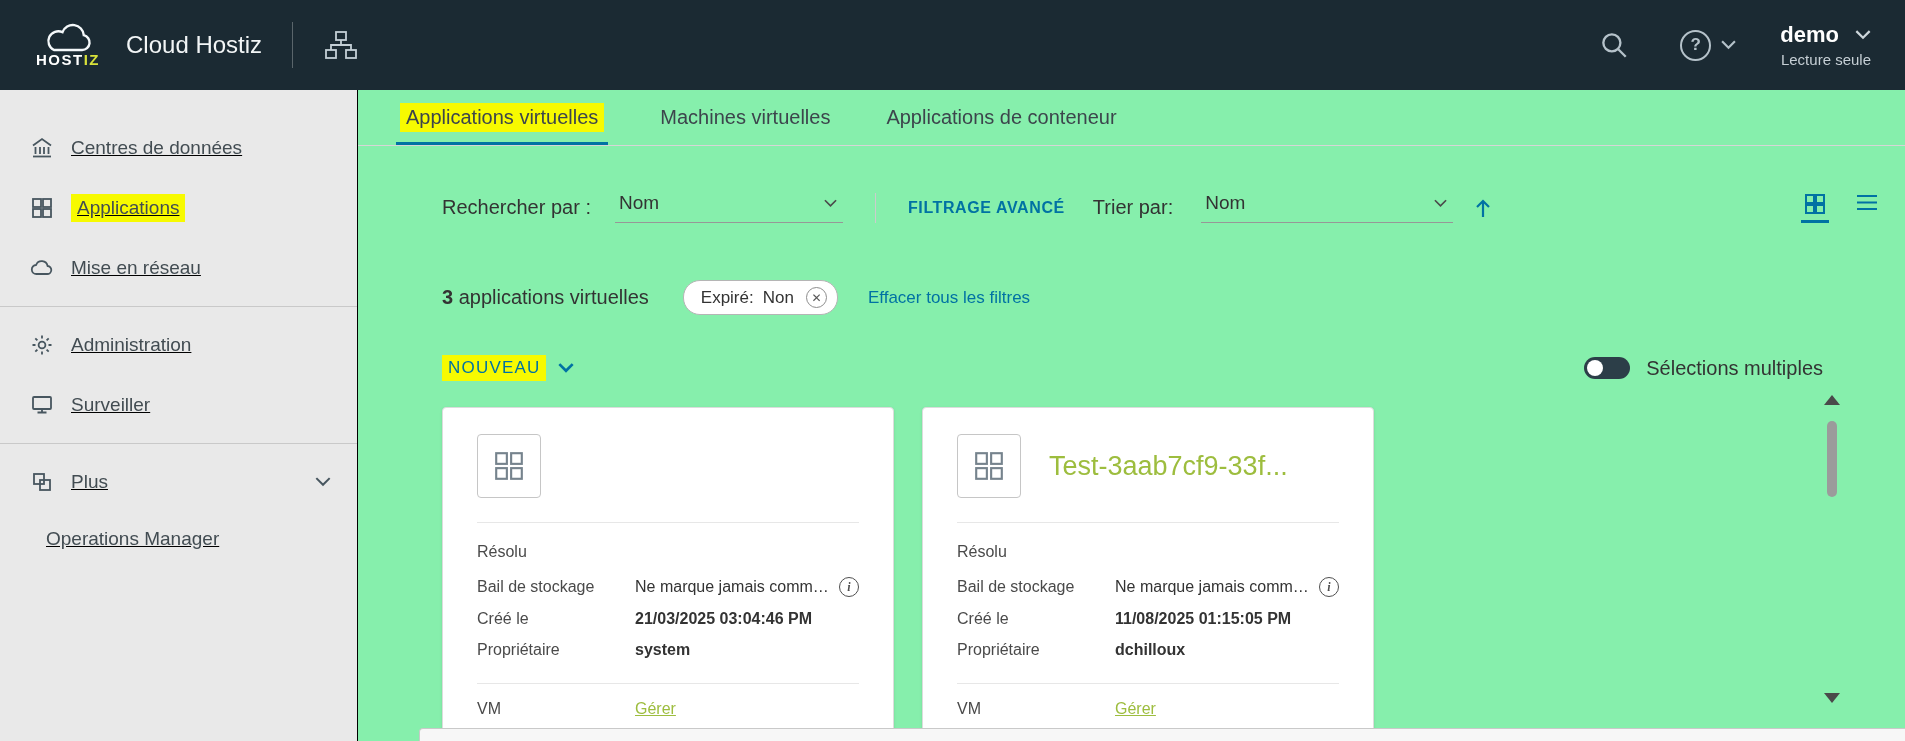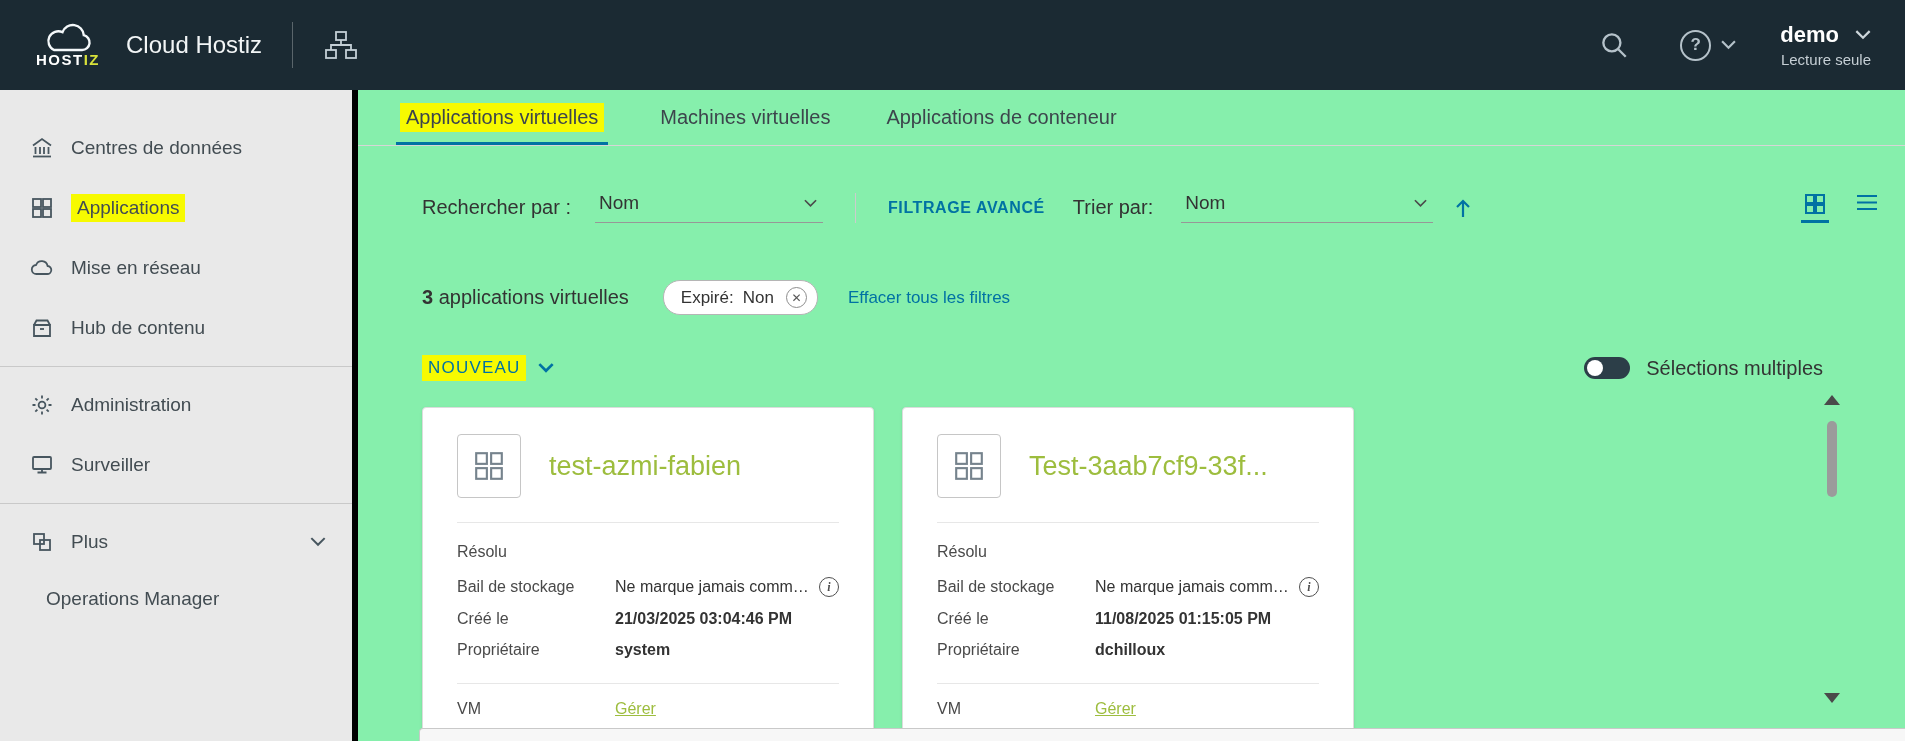--- a/index.html
+++ b/index.html
@@ -24,37 +24,37 @@
   .chev { color:#b5c2ca; }
   .user-block { text-align:right; cursor:pointer; }
   .user-top { display:flex; align-items:center; gap:16px; justify-content:flex-end; }
   .user-name { font-size:22px; font-weight:bold; color:#fff; }
   .user-mode { font-size:15px; color:#c6cfd5; margin-top:3px; }
 
   
   .body-row { flex:1; display:flex; min-height:0; }
 
   
-  .sidebar { width:358px; background:#e9e9e9; border-right:6px solid #000000; padding-top:28px; flex:0 0 auto; }
+  .sidebar { width:358px; background:#e9e9e9; border-right:1px solid #000000; padding-top:28px; flex:0 0 auto;text-decoration:underline; }
   .nav-item { height:60px; display:flex; align-items:center; gap:17px; padding:0 26px 0 30px; font-size:19px; color:#424c52; cursor:pointer; }
   .nav-item svg { flex:0 0 auto; color:#47565f; }
   .nav-label { white-space:nowrap; }
   .nav-divider { height:1px; background:#c9c9c9; margin:8px 0; }
   .nav-sub { padding-left:46px; height:54px; }
   .chev-right { margin-left:auto; color:#47565f; }
 
   
   .hl { background:#f7fa00; padding:3px 6px; }
 
   
   .main { flex:1; display:flex; flex-direction:column; position:relative; background:#86efac; min-width:0; }
   .tabs { height:56px; border-bottom:1px solid #d6d6d6; display:flex; align-items:stretch; padding-left:38px; gap:48px; flex:0 0 auto; }
   .tab { display:flex; align-items:center; font-size:20px; color:#3c454c; position:relative; cursor:pointer; padding:0 4px; white-space:nowrap; }
   .tab.active::after { content:""; position:absolute; left:0; right:0; bottom:0; height:3px; background:#0072a3; }
-  .content { flex:1; padding-left:64px; position:relative; overflow:hidden; }
+  .content { flex:1; padding-left:84px; position:relative; overflow:hidden; }
 
   
   .toolbar { margin-top:46px; display:flex; align-items:center; padding-right:26px; }
   .tb-label { font-size:20px; color:#333; white-space:nowrap; }
   .select { display:flex; align-items:center; justify-content:space-between; border-bottom:1px solid #979797; padding:0 6px 8px 4px; font-size:19px; color:#333; cursor:pointer; }
   .select .sel-chev { color:#4a4a4a; }
   .search-select { width:228px; margin-left:24px; }
   .vsep { width:1px; height:30px; background:#ccc; margin:0 32px; }
   .link-btn { color:#0072a3; cursor:pointer; }
   .adv-filter { font-size:16px; font-weight:bold; letter-spacing:.6px; white-space:nowrap; }
@@ -187,28 +187,20 @@
         <span class="nav-label hl">Applications</span>
       </div>
 
       <div class="nav-item">
         <svg width="24" height="24" viewBox="0 0 24 24" fill="none" stroke="currentColor" stroke-width="1.8">
           <path d="M6.5 18a4.5 4.5 0 0 1-.4-9A6 6 0 0 1 17.6 10 4 4 0 0 1 17 18z"></path>
         </svg>
         <span class="nav-label">Mise en réseau</span>
       </div>
 
-      <div class="nav-item">
-        <svg width="24" height="24" viewBox="0 0 24 24" fill="none" stroke="currentColor" stroke-width="1.8">
-          <path d="M4 9h16v11H4z"></path>
-            <path d="M4 9l2.5-4.5h11L20 9"></path>
-            <path d="M10 13h4"></path>
-        </svg>
-        <span class="nav-label">Hub de contenu</span>
-      </div>
 
       <div class="nav-divider"></div>
 
       <div class="nav-item">
         <svg width="24" height="24" viewBox="0 0 24 24" fill="none" stroke="currentColor" stroke-width="1.8">
           <circle cx="12" cy="12" r="3.4"></circle>
           <path d="M12 2.5v3M12 18.5v3M2.5 12h3M18.5 12h3M5.3 5.3l2.1 2.1M16.6 16.6l2.1 2.1M18.7 5.3l-2.1 2.1M7.4 16.6l-2.1 2.1"></path>
         </svg>
         <span class="nav-label">Administration</span>
       </div>
@@ -331,21 +323,20 @@
           <div class="card">
             <div class="card-head">
               <div class="vapp-icon">
                 <svg width="32" height="32" viewBox="0 0 30 30" fill="none" stroke="currentColor" stroke-width="2">
                   <rect x="3" y="3" width="10" height="10"></rect>
                     <rect x="17" y="3" width="10" height="10"></rect>
                     <rect x="3" y="17" width="10" height="10"></rect>
                     <rect x="17" y="17" width="10" height="10"></rect>
                 </svg>
               </div>
-              <div class="card-title">test-azmi-fabien</div>
             </div>
             <div class="card-div"></div>
             <div class="card-status">Résolu</div>
             <div class="fields">
               <div class="field">
                 <span class="field-label">Bail de stockage</span>
                 <span class="field-value">
                   <span class="val">Ne marque jamais comme a...</span>
                   <span class="info-icon">i</span>
                 </span>

